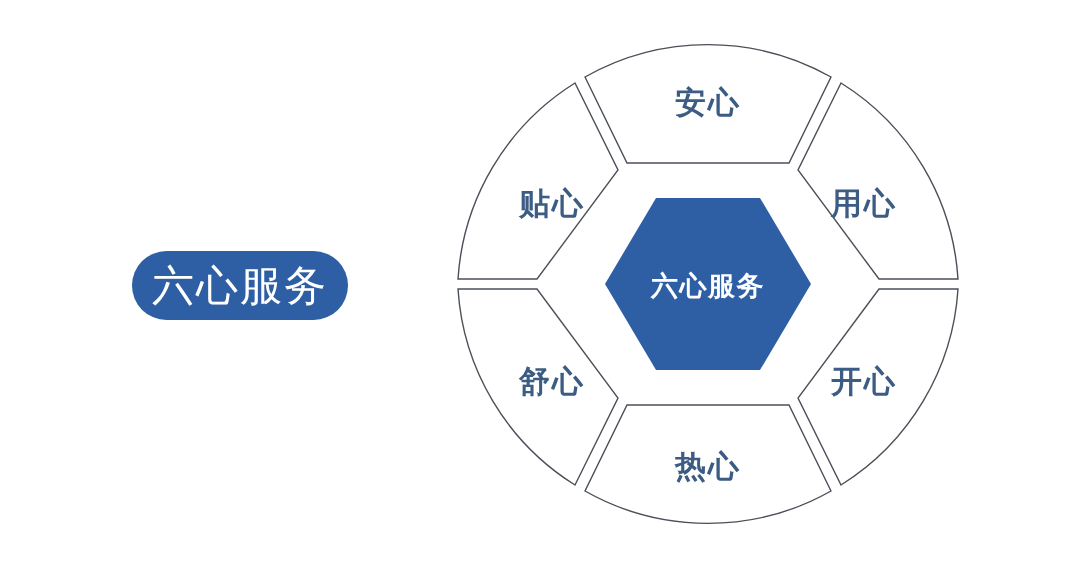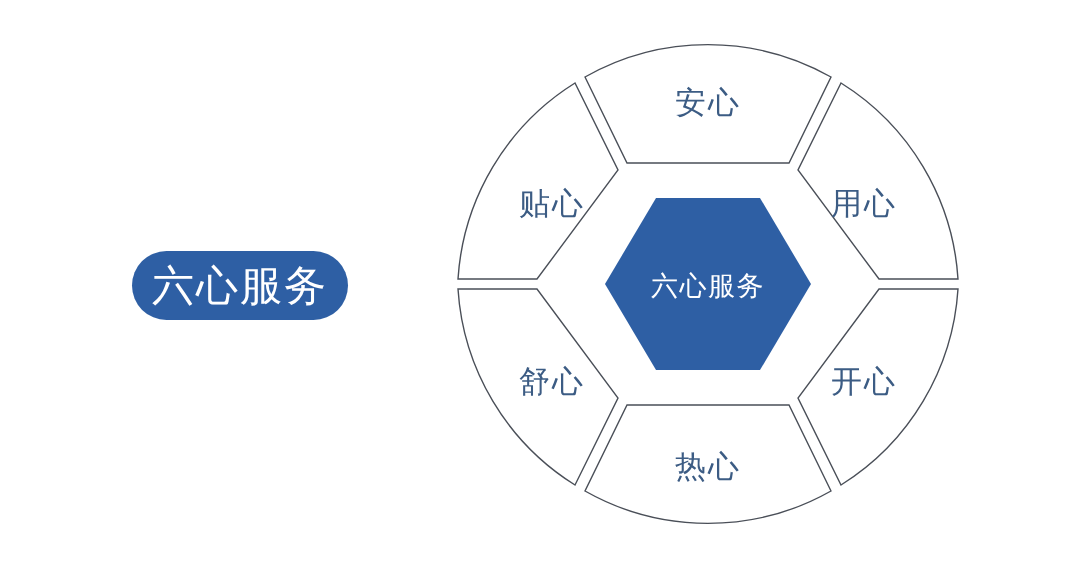--- a/index.html
+++ b/index.html
@@ -49,20 +49,21 @@
     user-select: none;
   }
 
   
   .diagram {
     position: absolute;
     left: 450px;
     top: 18px;
     width: 520px;
     height: 540px;
+    font-weight: bold;
   }
   .diagram svg {
     display: block;
     width: 520px;
     height: 540px;
     overflow: visible;
   }
 
   .seg-shape {
     fill: #ffffff;

